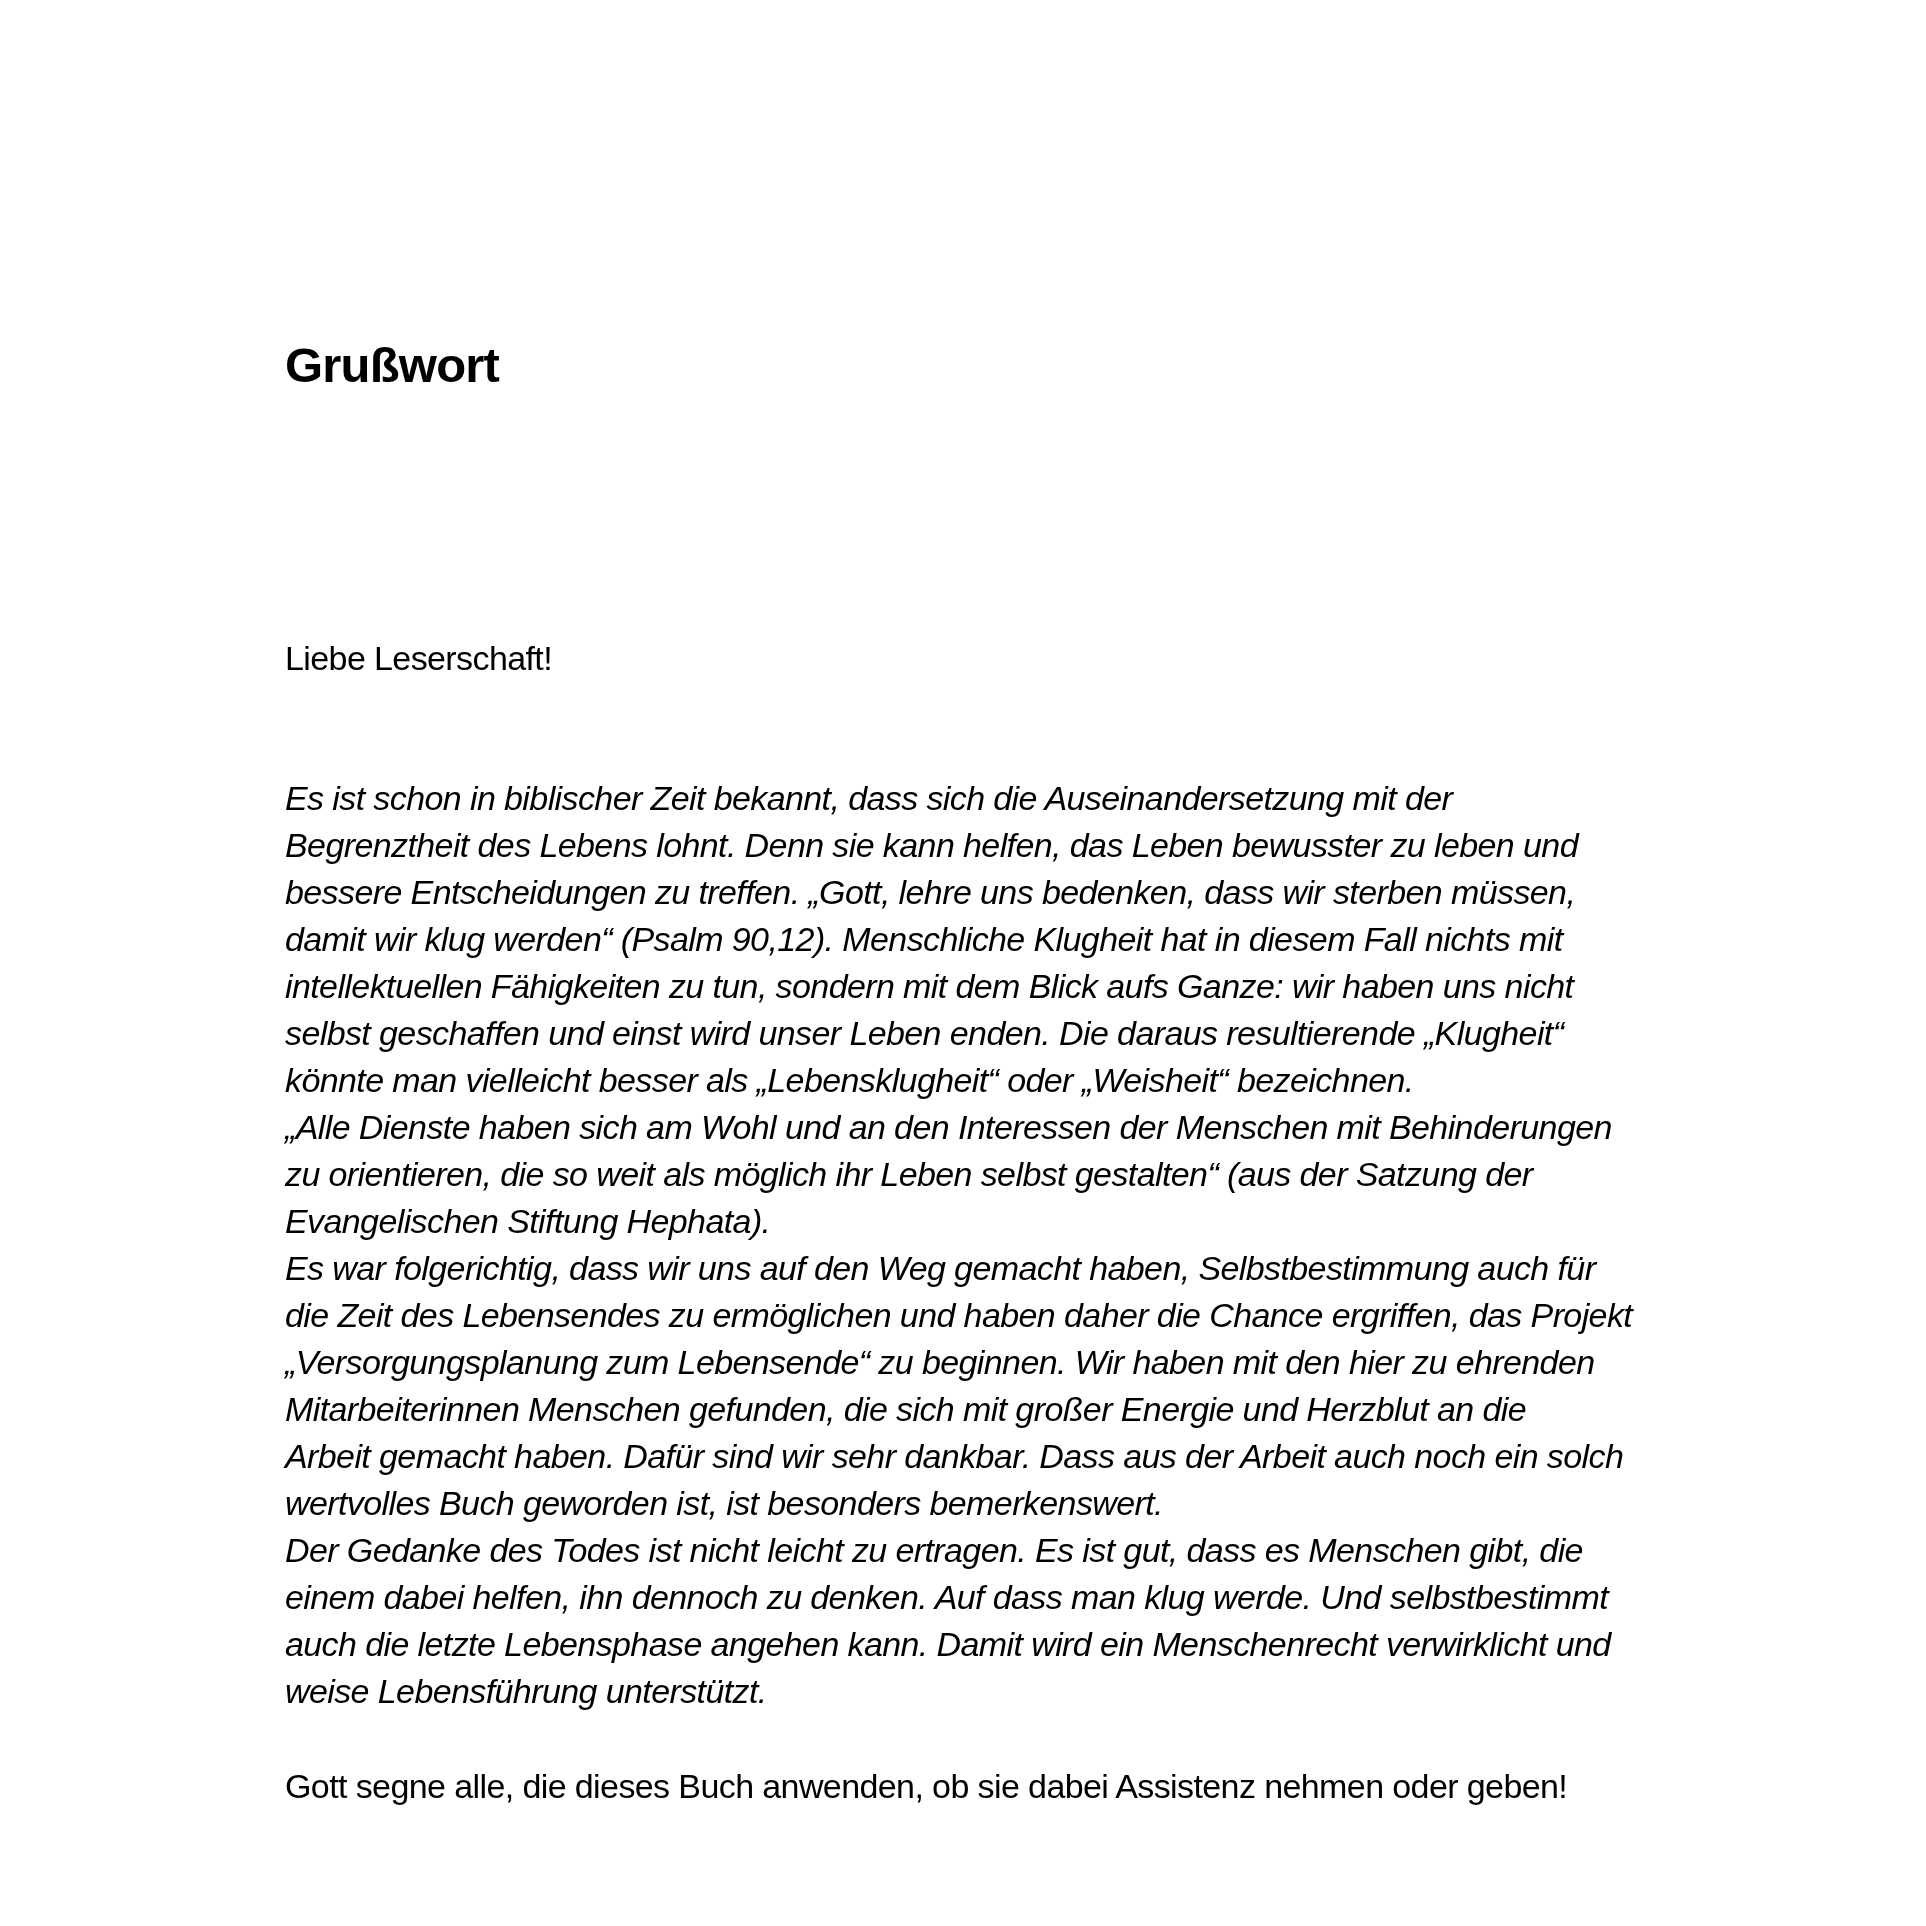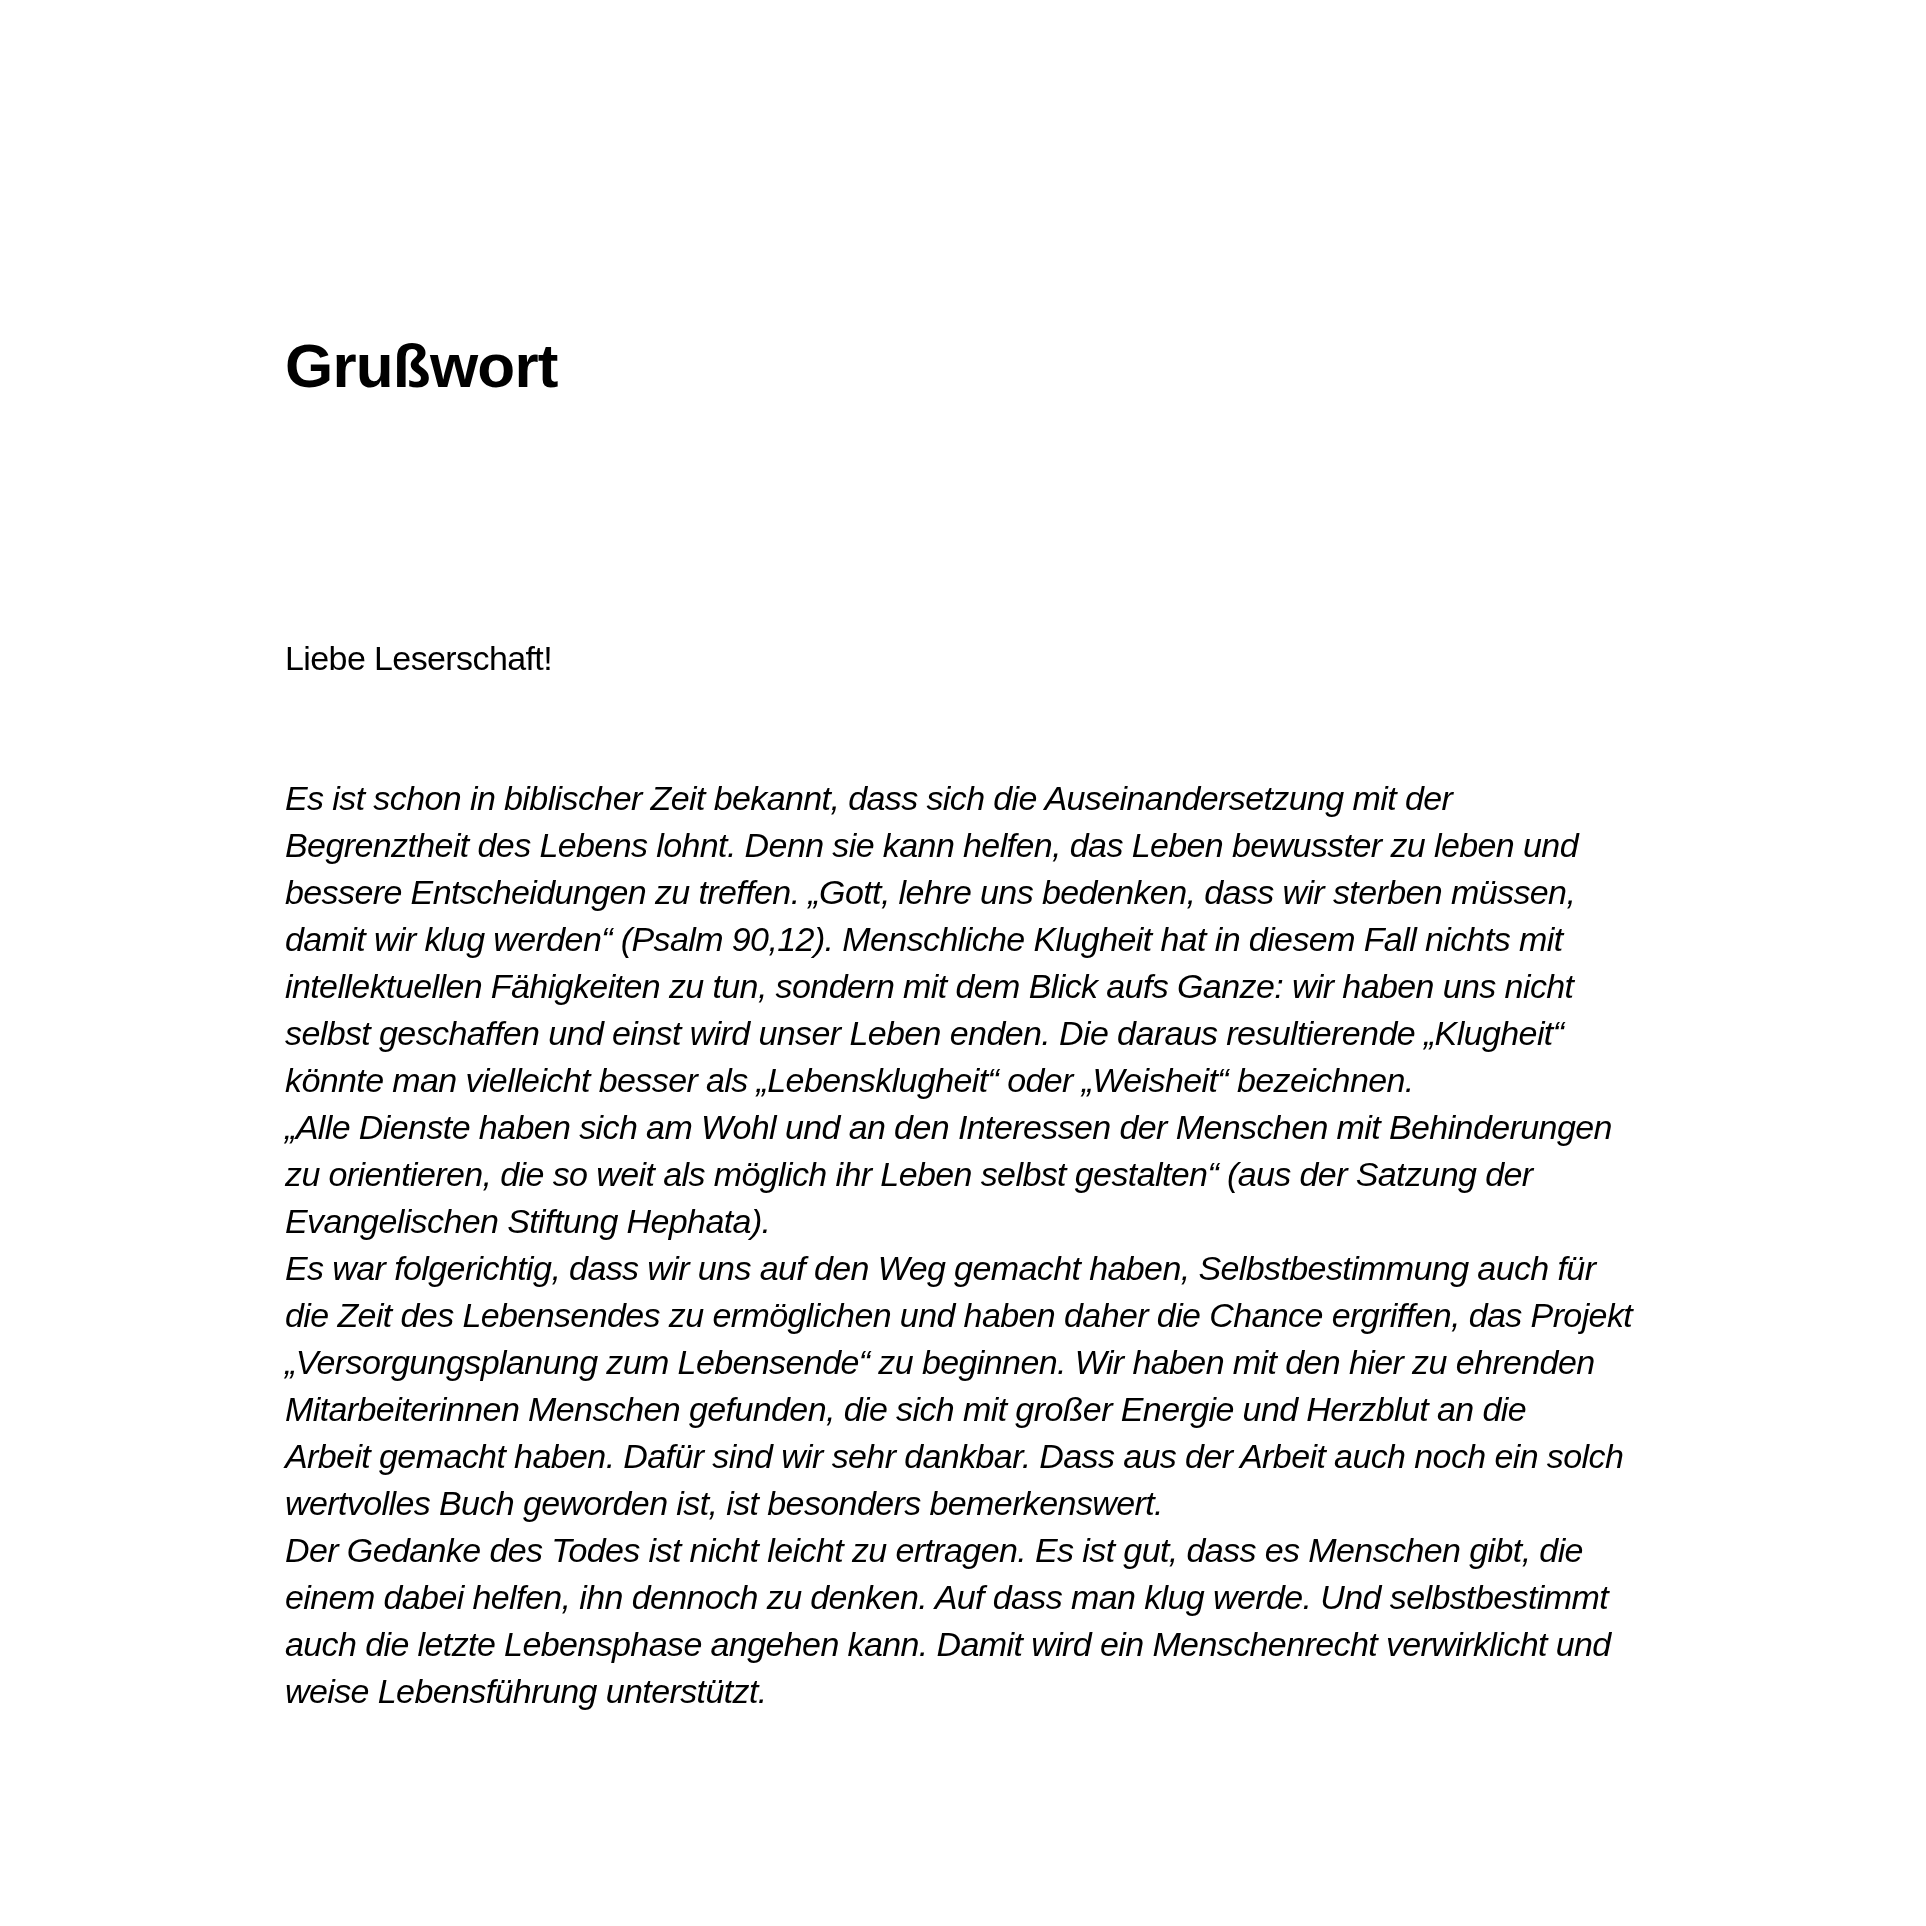--- a/index.html
+++ b/index.html
@@ -7,21 +7,21 @@
     position:relative;
     width:2003px; height:2793px;
     background:#ffffff;
     font-family:"Liberation Sans", sans-serif;
     color:#000000;
     overflow:hidden;
   }
   .abs { position:absolute; }
   .doc-title {
     left:285px; top:328px;
-    font-size:62px; line-height:75px; font-weight:bold;
+    font-size:49px; line-height:75px; font-weight:bold;
     letter-spacing:-0.8px;
   }
   .greeting {
     left:285px; top:634px;
     font-size:34px; line-height:48px; letter-spacing:-0.6px;
     white-space:pre;
   }
   .body-text {
     left:285px; top:775px; width:1448px;
     font-size:34px; line-height:47px; letter-spacing:-0.6px;
@@ -57,15 +57,16 @@
 die Zeit des Lebensendes zu ermöglichen und haben daher die Chance ergriffen, das Projekt
 „Versorgungsplanung zum Lebensende“ zu beginnen. Wir haben mit den hier zu ehrenden
 Mitarbeiterinnen Menschen gefunden, die sich mit großer Energie und Herzblut an die
 Arbeit gemacht haben. Dafür sind wir sehr dankbar. Dass aus der Arbeit auch noch ein solch
 wertvolles Buch geworden ist, ist besonders bemerkenswert.
 Der Gedanke des Todes ist nicht leicht zu ertragen. Es ist gut, dass es Menschen gibt, die
 einem dabei helfen, ihn dennoch zu denken. Auf dass man klug werde. Und selbstbestimmt
 auch die letzte Lebensphase angehen kann. Damit wird ein Menschenrecht verwirklicht und
 weise Lebensführung unterstützt.</div>
 
+  <div class="abs blessing">Gott segne alle, die dieses Buch anwenden, ob sie dabei Assistenz nehmen oder geben!</div>
 
 </div>
 
 
 </body></html>

